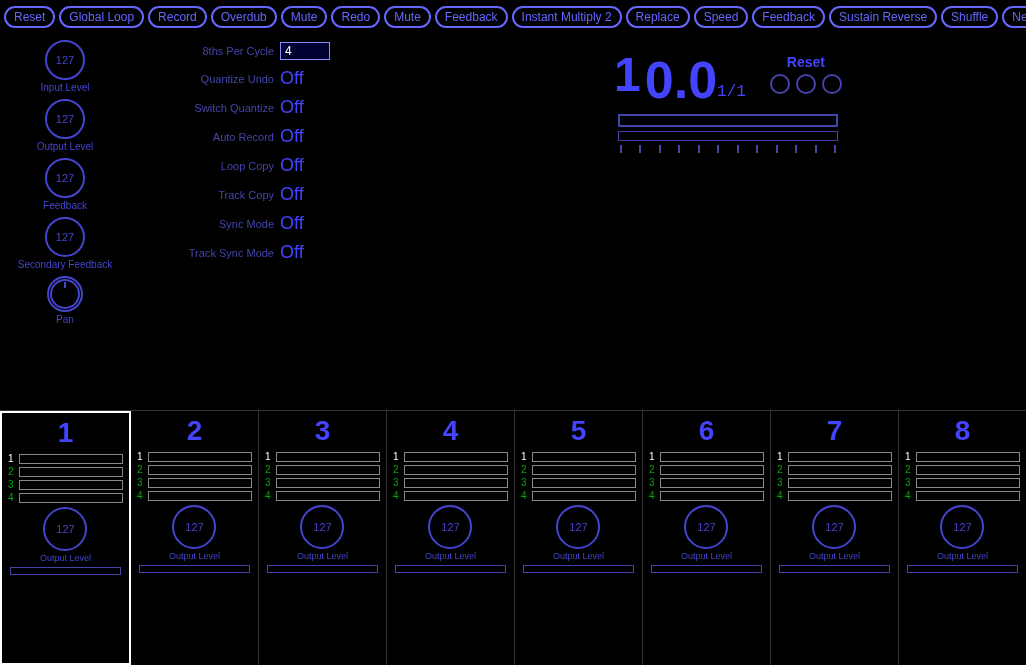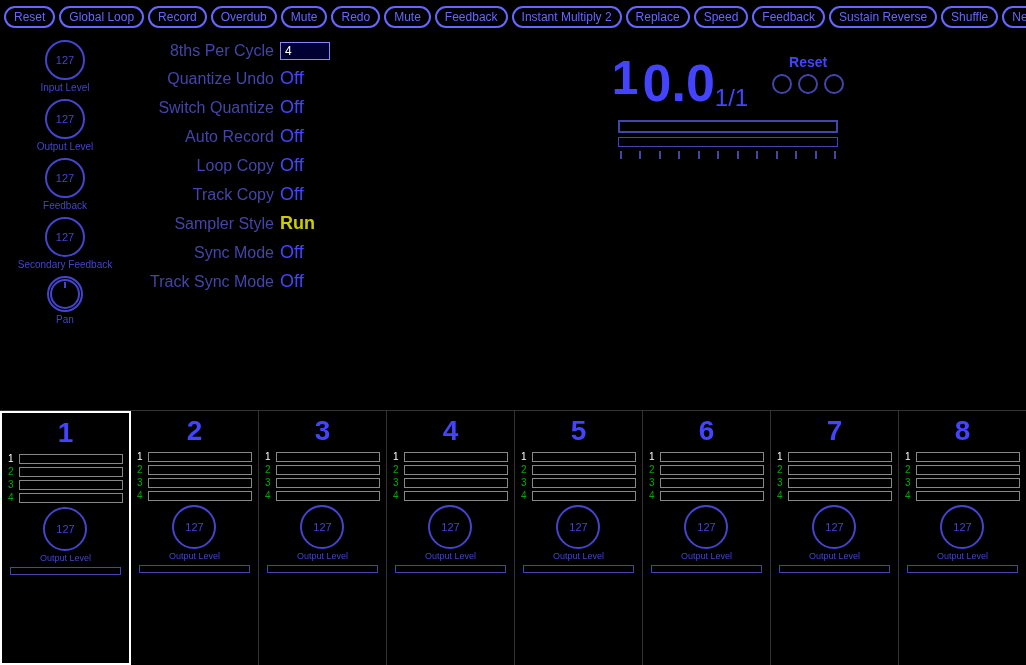--- a/index.html
+++ b/index.html
@@ -99,21 +99,21 @@
     .setting-row {
       display: flex;
       align-items: center;
       margin-bottom: 8px;
       gap: 6px;
     }
     .setting-label {
       color: #4444aa;
       text-align: right;
       width: 140px;
-      font-size: 16px;
+      font-size: 11px;
       flex-shrink: 0;
     }
     .setting-value {
       color: #4444ff;
       font-size: 18px;
     }
     .setting-value.run {
       color: #cccc00;
       font-weight: bold;
     }
@@ -148,22 +148,23 @@
       line-height: 1;
     }
     .counter-dot {
       color: #4444ff;
       font-size: 48px;
       font-weight: bold;
       line-height: 1;
     }
     .counter-frac {
       color: #4444ff;
-      font-size: 24px;
-      margin-top: 30px;
+      font-size: 16px;
+      margin-top: 24px;
+      font-family: Liberation Mono, monospace;
     }
 
     .loop-display {
       width: 240px;
       display: flex;
       flex-direction: column;
       align-items: center;
     }
     .loop-bar-outer {
       width: 220px;
@@ -379,24 +380,20 @@
         <div class="setting-label">Auto Record</div>
         <div class="setting-value">Off</div>
       </div>
       <div class="setting-row">
         <div class="setting-label">Loop Copy</div>
         <div class="setting-value">Off</div>
       </div>
       <div class="setting-row">
         <div class="setting-label">Track Copy</div>
         <div class="setting-value">Off</div>
-      </div>
-      <div class="setting-row">
-        <div class="setting-label">Sampler Style</div>
-        <div class="setting-value run">Run</div>
       </div>
       <div class="setting-row">
         <div class="setting-label">Sync Mode</div>
         <div class="setting-value">Off</div>
       </div>
       <div class="setting-row">
         <div class="setting-label">Track Sync Mode</div>
         <div class="setting-value">Off</div>
       </div>
     </div>

